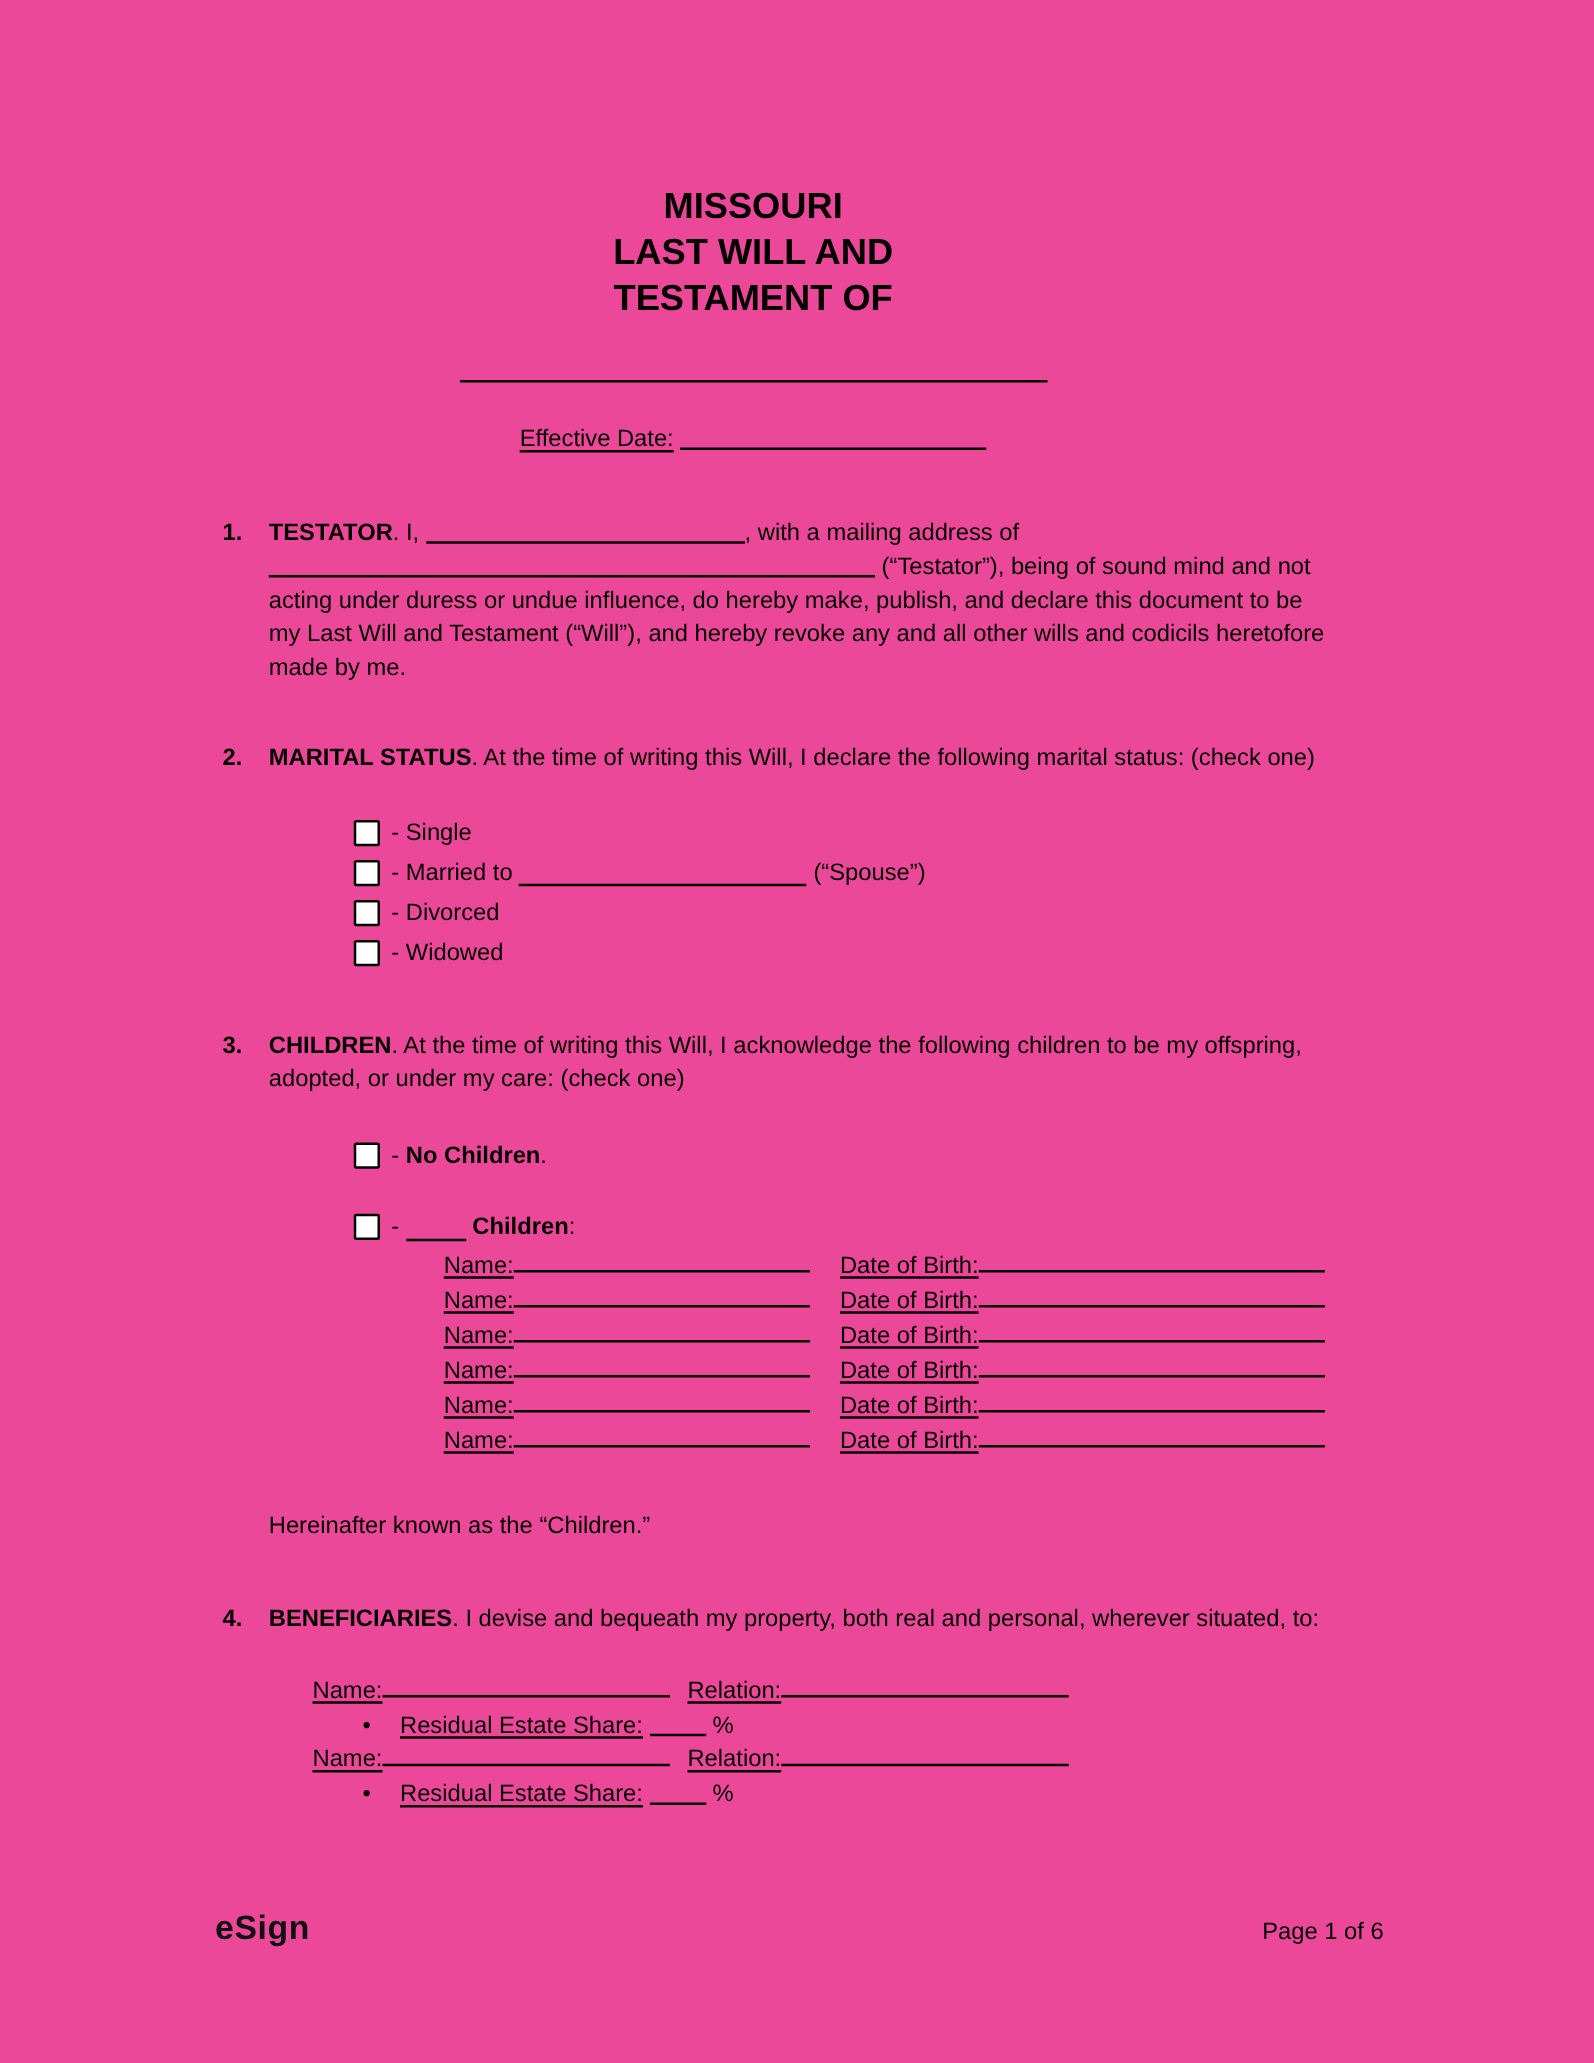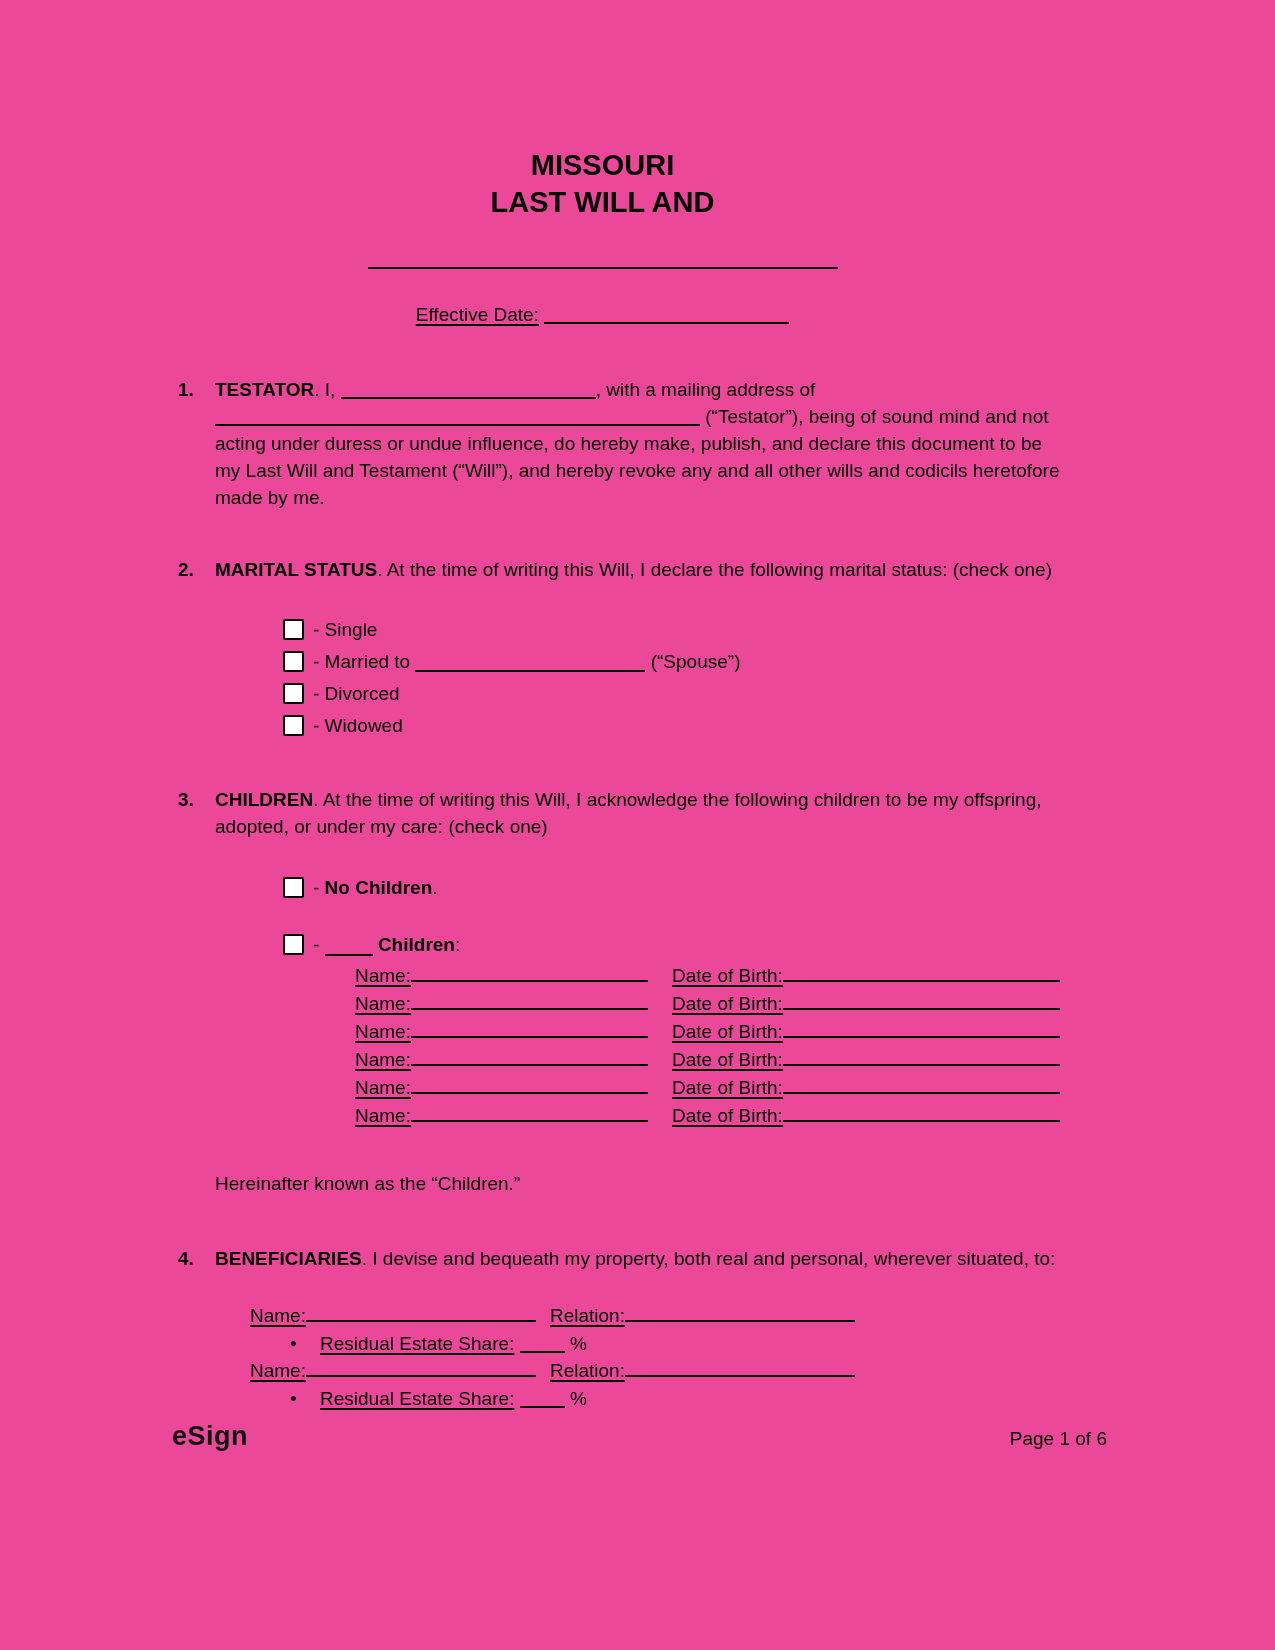--- a/index.html
+++ b/index.html
@@ -66,37 +66,38 @@
 
   .hereinafter { margin-top:40px; }
 
   .ben-row { display:flex; align-items:baseline; margin-left:35px; }
   .ben-row-1 { margin-top:30px; }
   .ben-row .gap { width:14px; flex-shrink:0; }
   .bullet-row { margin-left:75px; margin-top:1px; }
   .bullet-char { display:inline-block; width:30px; }
 
   .footer {
-    position:absolute; left:172px; right:168px; top:1423px;
+    position:absolute; left:172px; right:168px; top:1529px;
     display:flex; justify-content:space-between; align-items:baseline;
   }
   .logo { font-weight:bold; font-size:27px; color:#111; letter-spacing:0.5px; }
   .page-ind { font-size:19px; }
 
   b.inline-bold { font-weight:bold; }
 </style>
 </head>
 <body>
 
 <div class="page">
   <div class="content">
 
     <div class="title">
       <div>MISSOURI</div>
       <div>LAST WILL AND</div>
+      <div>TESTAMENT OF</div>
     </div>
 
     <div class="center-line"></div>
 
     <div class="effective-row">
       <span class="ul">Effective Date:</span>
       <span class="blank w245"></span>
     </div>
 
     <div class="sections">

